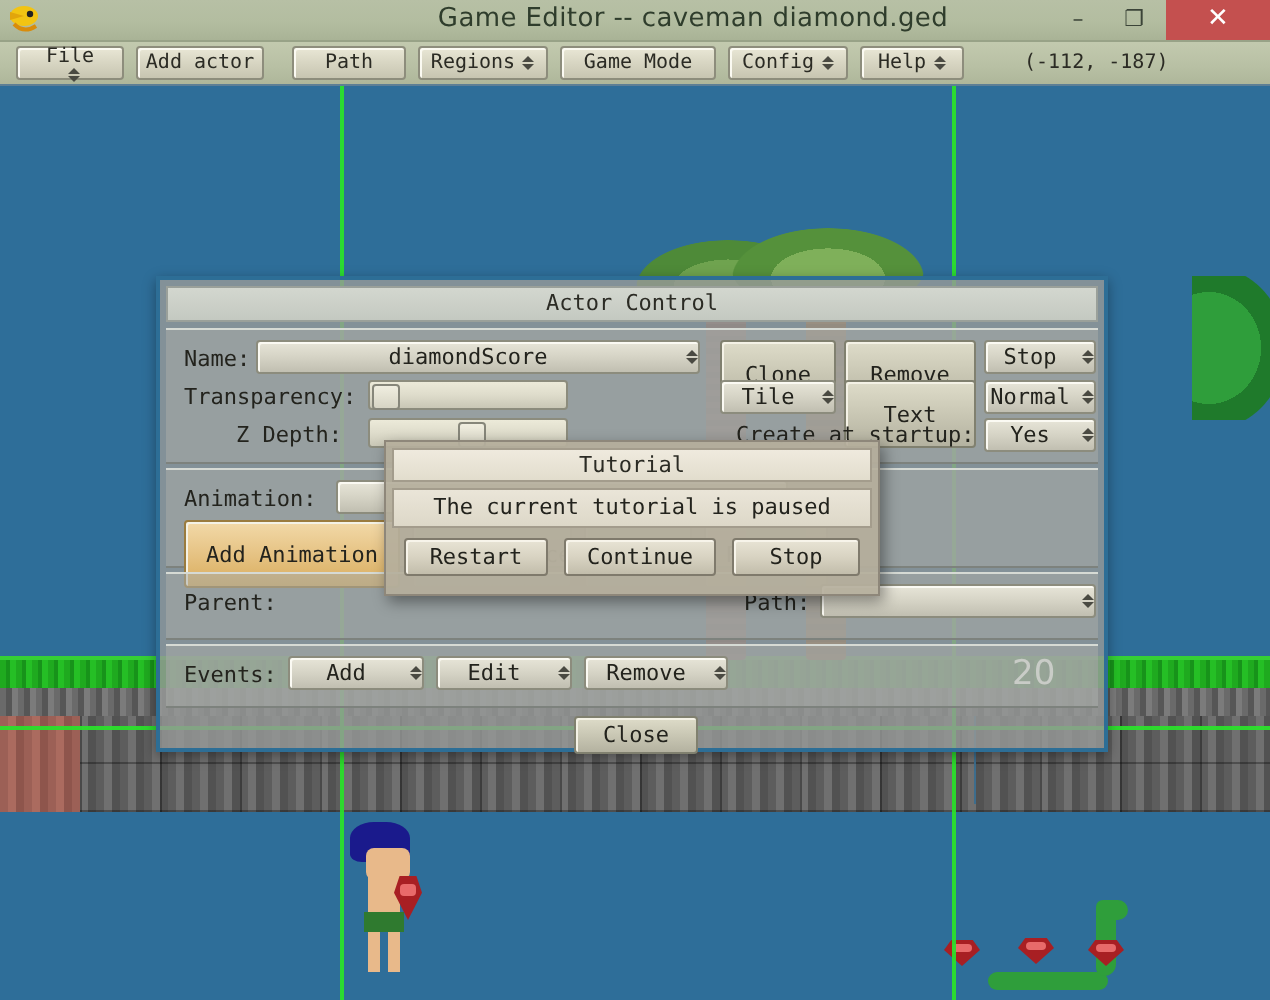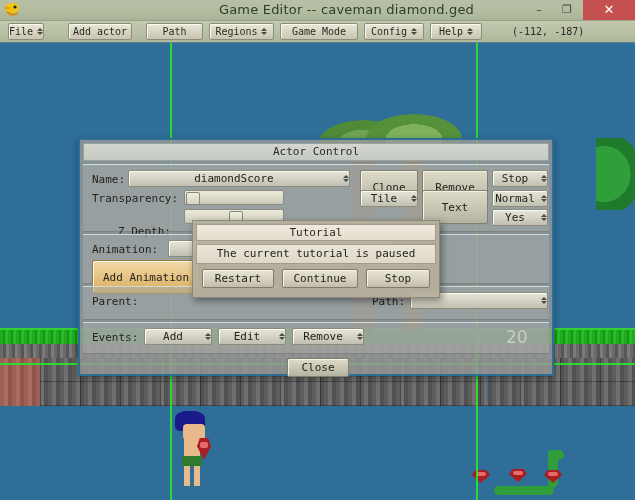--- a/index.html
+++ b/index.html
@@ -260,21 +260,21 @@
           <i class="up"></i>
           <i class="dn"></i>
         </span>
     </div>
 
     <div class="lbl" style="left:12px;top:52px;">Transparency:</div>
     <div class="slider" style="left:104px;top:50px;width:100px;">
       <div class="knob" style="left:1px;"></div>
     </div>
 
-    <div class="lbl" style="left:38px;top:85px;">Z Depth:</div>
+    <div class="lbl" style="left:38px;top:71px;">Z Depth:</div>
     <div class="slider" style="left:104px;top:69px;width:100px;">
       <div class="knob" style="left:44px;"></div>
     </div>
 
     <div class="btn" style="left:280px;top:30px;width:58px;">Clone</div>
     <div class="btn" style="left:342px;top:30px;width:66px;">Remove</div>
     <div class="field" style="left:412px;top:30px;width:56px;">
       <span class="ftxt">Stop</span>
       <span class="spin">
           <i class="up"></i>
@@ -291,20 +291,21 @@
     </div>
     <div class="btn" style="left:342px;top:50px;width:66px;">Text</div>
     <div class="field" style="left:412px;top:50px;width:56px;">
       <span class="ftxt">Normal</span>
       <span class="spin">
           <i class="up"></i>
           <i class="dn"></i>
         </span>
     </div>
 
+    <div class="lbl" style="left:288px;top:71px;">Create at startup:</div>
     <div class="field" style="left:412px;top:69px;width:56px;">
       <span class="ftxt">Yes</span>
       <span class="spin">
           <i class="up"></i>
           <i class="dn"></i>
         </span>
     </div>
 
     <div class="aw-panel" style="top:94px;width:466px;height:50px;"></div>
     <div class="lbl" style="left:12px;top:103px;">Animation:</div>
@@ -357,21 +358,21 @@
 
   <div class="tutwin">
     <div class="tut-title">Tutorial</div>
     <div class="tut-msg">The current tutorial is paused</div>
     <div class="tut-btn" style="left:9px;width:72px;">Restart</div>
     <div class="tut-btn" style="left:89px;width:76px;">Continue</div>
     <div class="tut-btn" style="left:173px;width:64px;">Stop</div>
   </div>
 
   <div class="menubar">
-    <div class="menu-btn" style="left:8px;width:36px;">
+    <div class="menu-btn" style="left:8px;width:54px;flex-direction:column;">
       <span class="lbl2">File</span>
       <span class="spin">
           <i class="up"></i>
           <i class="dn"></i>
         </span>
     </div>
     <div class="menu-btn" style="left:68px;width:64px;">
       <span class="lbl2">Add actor</span>
     </div>
     <div class="menu-btn" style="left:146px;width:57px;">

